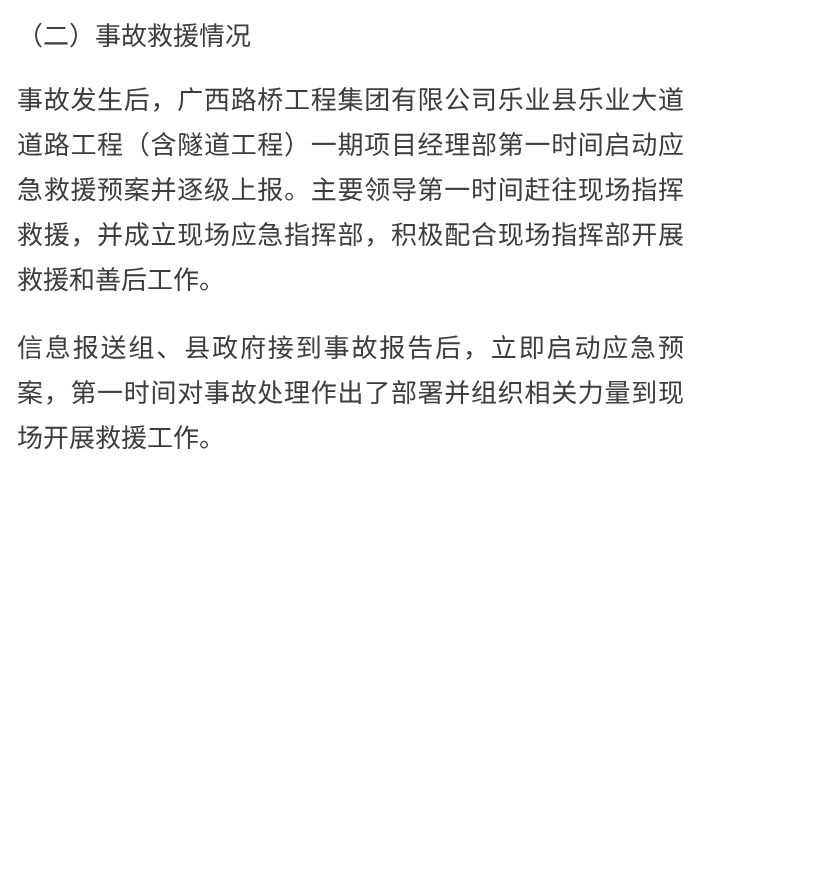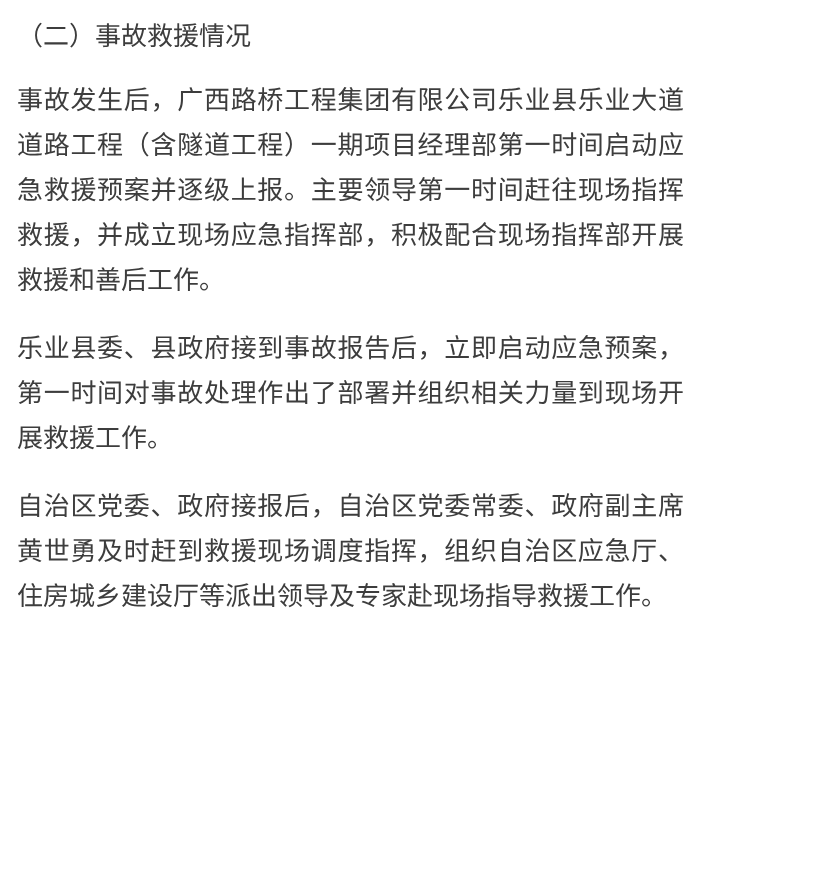--- a/index.html
+++ b/index.html
@@ -35,15 +35,14 @@
   .article p.para {
     margin: 15px 0 23px 0;
   }
 </style>
 </head>
 <body>
 
 <main class="article">
   <h2 class="section-heading">（二）事故救援情况</h2>
   <p class="para">事故发生后，广西路桥工程集团有限公司乐业县乐业大道道路工程（含隧道工程）一期项目经理部第一时间启动应急救援预案并逐级上报。主要领导第一时间赶往现场指挥救援，并成立现场应急指挥部，积极配合现场指挥部开展救援和善后工作。</p>
-  <p class="para">乐业县委、县政府接到事故报告后，立即启动应急预案，第一时间对事故处理作出了部署并组织相关力量到现场开展救援工作。</p>
-  <p class="para">自治区党委、政府接报后，自治区党委常委、政府副主席黄世勇及时赶到救援现场调度指挥，组织自治区应急厅、住房城乡建设厅等派出领导及专家赴现场指导救援工作。</p>
+  <p class="para">信息报送组、县政府接到事故报告后，立即启动应急预案，第一时间对事故处理作出了部署并组织相关力量到现场开展救援工作。</p>
 </main>
 
 </body></html>

